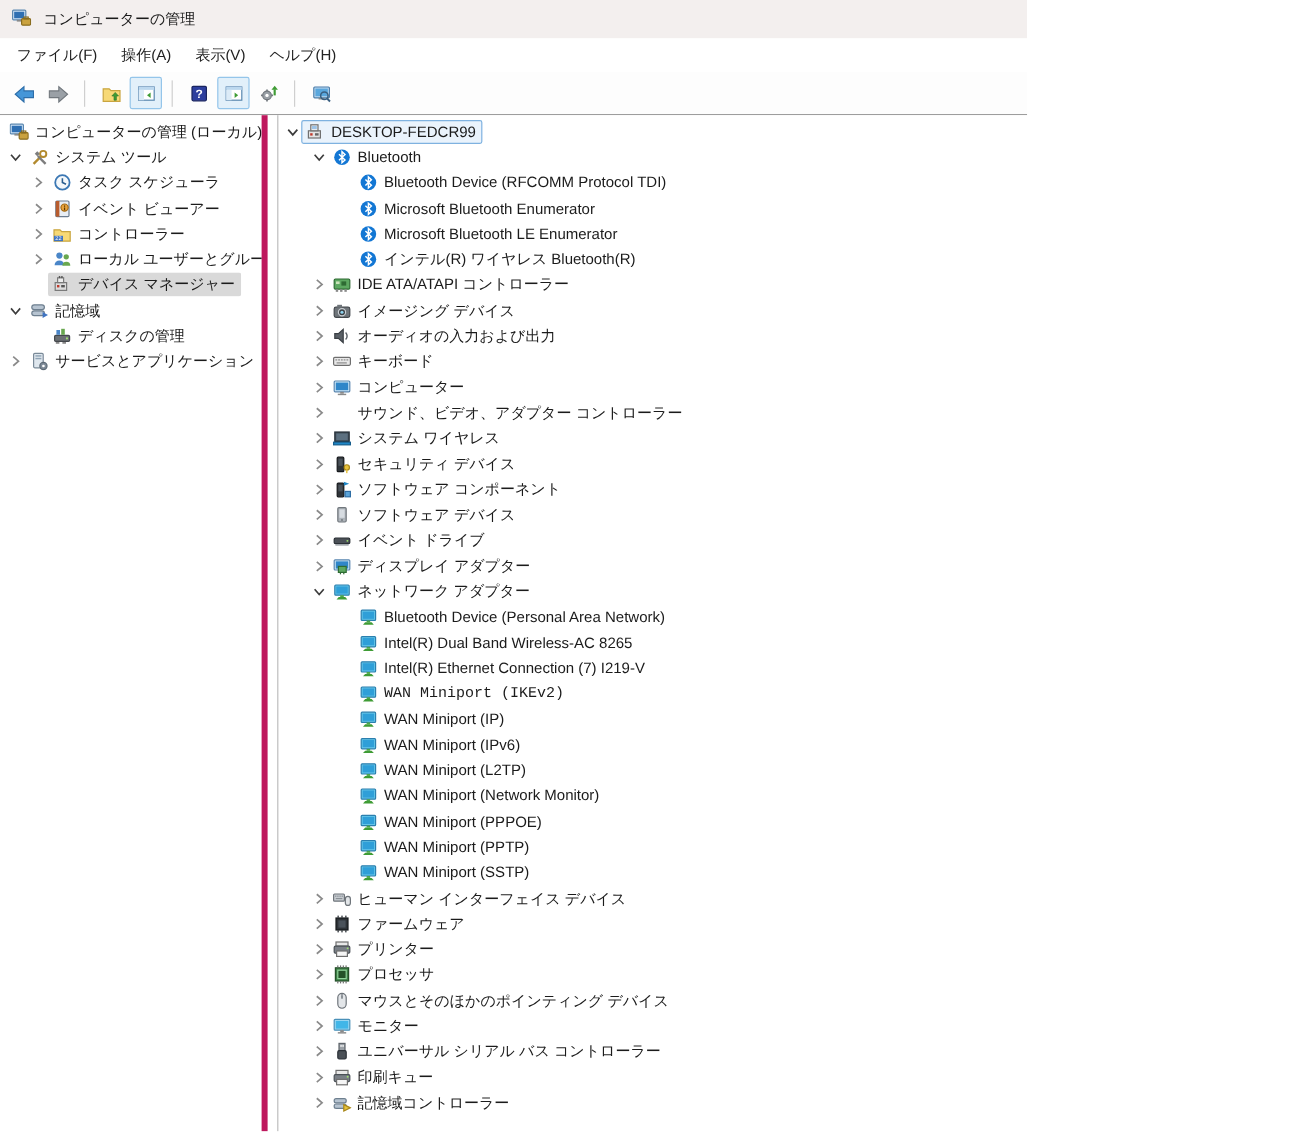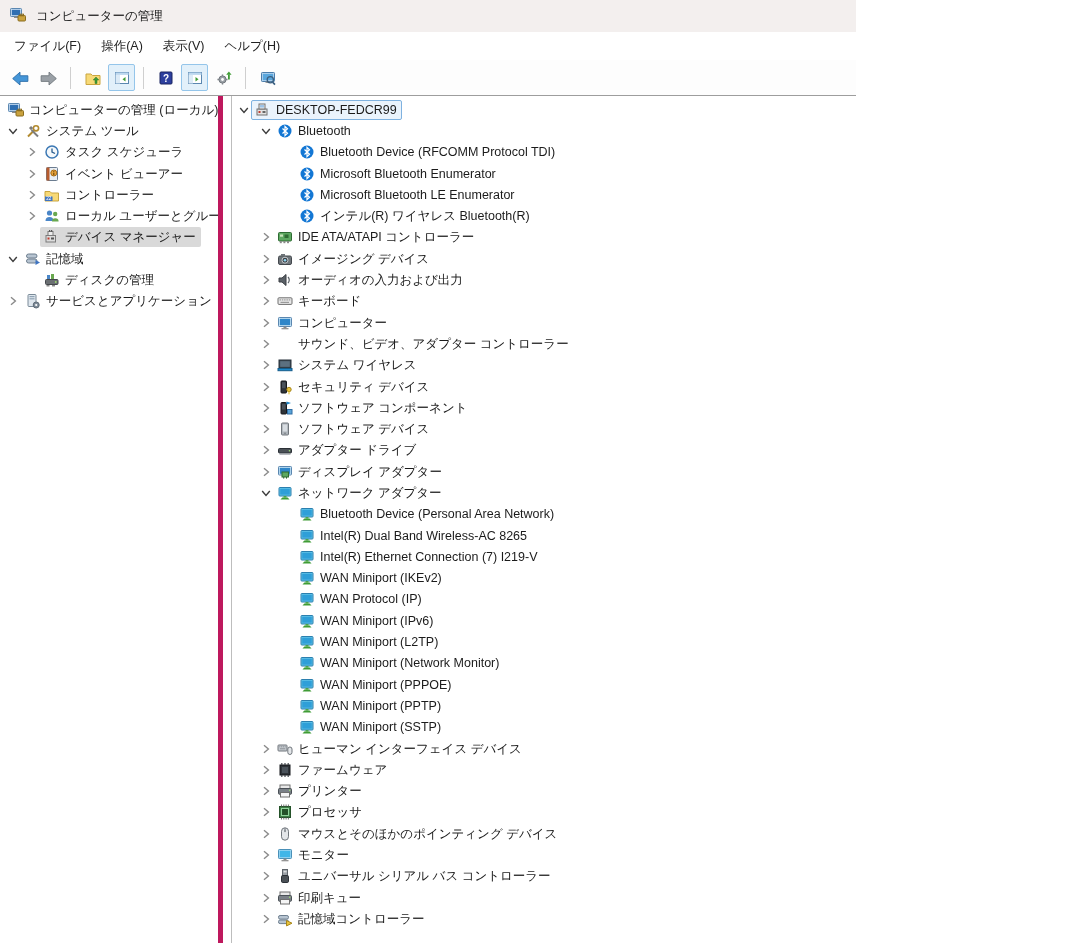--- a/index.html
+++ b/index.html
@@ -585,21 +585,21 @@
             </svg>
           </span>
           <span class="sel">
             <span class="tree-icon">
               <svg width="16" height="16" viewBox="0 0 16 16">
                 <rect x="1.5" y="6.5" width="13" height="4.5" rx="1" fill="#4a5056" stroke="#2b3036"></rect>
                 <circle cx="12.5" cy="8.7" r="0.8" fill="#9fe070"></circle>
                 <rect x="2.5" y="11.5" width="11" height="1.2" fill="#9aa0a6"></rect>
               </svg>
             </span>
-            <span class="tree-label">アダプター ドライブ</span>
+            <span class="tree-label">イベント ドライブ</span>
           </span>
         </div>
         <div class="tree-row" style="padding-left: 27px;">
           <span class="chev-slot" style="width: 14px;">
             <svg width="10" height="10" viewBox="0 0 10 10">
               <polyline points="3,1.2 7.4,5 3,8.8" fill="none" stroke="#8a8a8a" stroke-width="1.4"></polyline>
             </svg>
           </span>
           <span class="sel">
             <span class="tree-icon">
@@ -667,21 +667,21 @@
               <svg width="16" height="16" viewBox="0 0 16 16">
                 <rect x="2" y="2.5" width="12" height="8.5" rx="0.8" fill="#66c7ea" stroke="#2b7fae"></rect>
                 <rect x="3.2" y="3.7" width="9.6" height="6" fill="#2f9fd8"></rect>
                 <rect x="6.5" y="11" width="3" height="1.6" fill="#4ca64c"></rect>
                 <path d="M3.5 14.6 h9 l-1.8 -2 h-5.4z" fill="#3f9c35"></path>
               </svg>
             </span>
             <span class="tree-label">Intel(R) Ethernet Connection (7) I219-V</span>
           </span>
         </div>
-        <div class="tree-row" style="padding-left: 49px;">
+        <div class="tree-row" style="padding-left: 49px; font-family: Liberation Mono, monospace;">
           <span class="chev-slot" style="width: 14px;"></span>
           <span class="sel">
             <span class="tree-icon">
               <svg width="16" height="16" viewBox="0 0 16 16">
                 <rect x="2" y="2.5" width="12" height="8.5" rx="0.8" fill="#66c7ea" stroke="#2b7fae"></rect>
                 <rect x="3.2" y="3.7" width="9.6" height="6" fill="#2f9fd8"></rect>
                 <rect x="6.5" y="11" width="3" height="1.6" fill="#4ca64c"></rect>
                 <path d="M3.5 14.6 h9 l-1.8 -2 h-5.4z" fill="#3f9c35"></path>
               </svg>
             </span>
@@ -692,21 +692,21 @@
           <span class="chev-slot" style="width: 14px;"></span>
           <span class="sel">
             <span class="tree-icon">
               <svg width="16" height="16" viewBox="0 0 16 16">
                 <rect x="2" y="2.5" width="12" height="8.5" rx="0.8" fill="#66c7ea" stroke="#2b7fae"></rect>
                 <rect x="3.2" y="3.7" width="9.6" height="6" fill="#2f9fd8"></rect>
                 <rect x="6.5" y="11" width="3" height="1.6" fill="#4ca64c"></rect>
                 <path d="M3.5 14.6 h9 l-1.8 -2 h-5.4z" fill="#3f9c35"></path>
               </svg>
             </span>
-            <span class="tree-label">WAN Protocol (IP)</span>
+            <span class="tree-label">WAN Miniport (IP)</span>
           </span>
         </div>
         <div class="tree-row" style="padding-left: 49px;">
           <span class="chev-slot" style="width: 14px;"></span>
           <span class="sel">
             <span class="tree-icon">
               <svg width="16" height="16" viewBox="0 0 16 16">
                 <rect x="2" y="2.5" width="12" height="8.5" rx="0.8" fill="#66c7ea" stroke="#2b7fae"></rect>
                 <rect x="3.2" y="3.7" width="9.6" height="6" fill="#2f9fd8"></rect>
                 <rect x="6.5" y="11" width="3" height="1.6" fill="#4ca64c"></rect>

